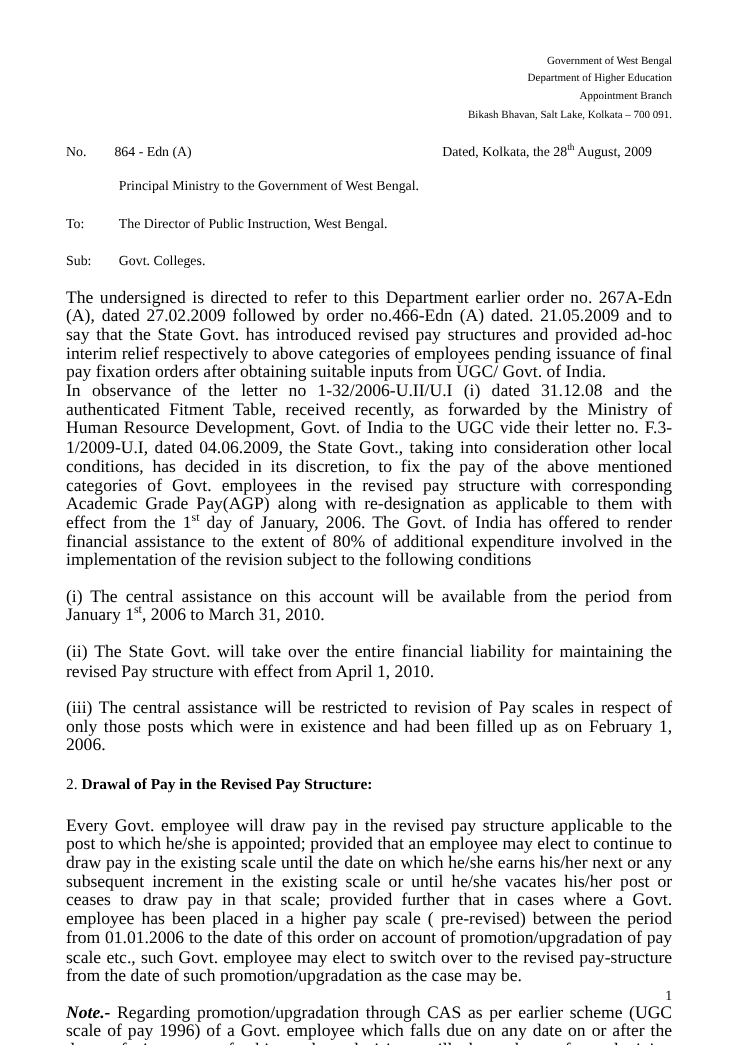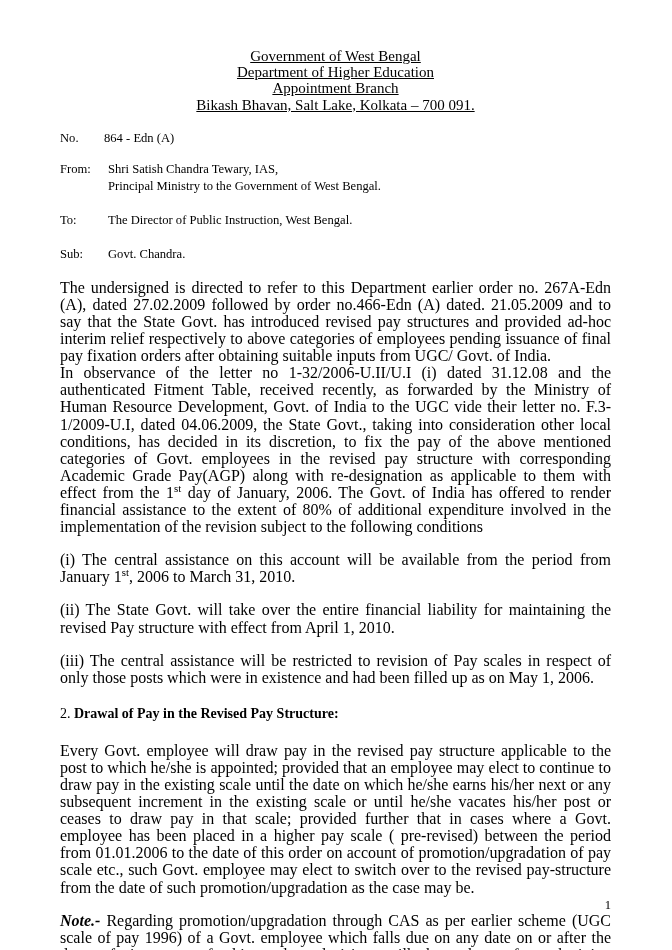--- a/index.html
+++ b/index.html
@@ -23,24 +23,23 @@
     height: 950px;
     background: #ffffff;
   }
   .content {
     position: absolute;
     left: 60px;
     top: 48px;
     width: 551px;
   }
   .letterhead {
-    text-align: center;
-    font-size: 15px;
+    text-align: right;
+    font-size: 10px;
     line-height: 16.2px;
-    text-decoration: underline;
   }
   .letterhead div { white-space: nowrap; }
 
   .refline {
     margin-top: 17px;
     font-size: 12.6px;
     line-height: 16.2px;
     position: relative;
     height: 17px;
   }
@@ -125,57 +124,54 @@
     <div class="letterhead">
       <div>Government of West Bengal</div>
       <div>Department of Higher Education</div>
       <div>Appointment Branch</div>
       <div>Bikash Bhavan, Salt Lake, Kolkata – 700 091.</div>
     </div>
 
     <div class="refline">
       <span class="no-label">No.</span>
       <span class="no-value">864 - Edn (A)</span>
+      <span class="dated"><span>Dated, Kolkata, the  28</span><sup>th</sup><span> August, 2009</span></span>
     </div>
 
     <div class="addr-block">
-      <div class="addr-row">
-        <span class="tag">From:</span>
-        <span>Shri Satish Chandra Tewary, IAS,</span>
-      </div>
       <div class="addr-cont">Principal Ministry to the Government of West Bengal.</div>
       <div class="spacer-line"></div>
       <div class="addr-row">
         <span class="tag">To:</span>
         <span>The Director of Public Instruction, West Bengal.</span>
       </div>
       <div class="spacer-line"></div>
       <div class="addr-row">
         <span class="tag">Sub:</span>
       </div>
-      <div class="addr-cont">Govt. Chandra.</div>
+      <div class="addr-cont">Govt. Colleges.</div>
     </div>
 
     <div class="gap"></div>
 
     <p class="para">The undersigned is directed to refer to this Department earlier order no. 267A-Edn (A), dated 27.02.2009 followed by order no.466-Edn (A) dated. 21.05.2009 and to say that the State Govt. has introduced revised pay structures and provided ad-hoc interim relief respectively to above categories of employees pending issuance of final pay fixation orders after obtaining suitable inputs from UGC/ Govt. of India.</p>
 
     <p class="para"><span>In observance of the letter no 1-32/2006-U.II/U.I (i) dated 31.12.08 and the authenticated Fitment Table, received recently, as forwarded by the Ministry of Human Resource Development, Govt. of India to the UGC vide their letter no. F.3-1/2009-U.I, dated 04.06.2009, the State Govt., taking into consideration other local conditions, has decided in its discretion, to fix the pay of the above mentioned categories of Govt. employees in the revised pay structure with corresponding Academic Grade Pay(AGP) along with re-designation as applicable to them with effect from the 1</span><sup>st</sup><span> day of January, 2006. The Govt. of India has offered to render financial assistance to the extent of 80% of additional expenditure involved in the implementation of the revision subject to the following conditions</span></p>
 
     <div class="gap"></div>
 
     <p class="para"><span>(i) The central assistance on this account will be available from the period from January 1</span><sup>st</sup><span>, 2006 to March 31, 2010.</span></p>
 
     <div class="gap"></div>
 
     <p class="para">(ii) The State Govt. will take over the entire financial liability for maintaining the revised Pay structure with effect from April 1, 2010.</p>
 
     <div class="gap"></div>
 
-    <p class="para">(iii) The central assistance will be restricted to revision of Pay scales in respect of only those posts which were in existence and had been filled up as on May 1, 2006.</p>
+    <p class="para">(iii) The central assistance will be restricted to revision of Pay scales in respect of only those posts which were in existence and had been filled up as on February 1, 2006.</p>
 
     <div class="gap-lg"></div>
 
     <p class="heading2"><span>2. </span><b>Drawal of Pay in the Revised Pay Structure:</b></p>
 
     <div class="gap-lg"></div>
 
     <p class="para">Every Govt. employee will draw pay in the revised pay structure applicable to the post to which he/she is appointed; provided that an employee may elect to continue to draw pay in the existing scale until the date on which he/she earns his/her next or any subsequent increment in the existing scale or until he/she vacates his/her post or ceases to draw pay in that scale; provided further that in cases where a Govt. employee has been placed in a higher pay scale ( pre-revised) between the period from 01.01.2006  to the date of this order on account of promotion/upgradation of pay scale etc., such Govt. employee may elect to switch over to the revised pay-structure from the date of such promotion/upgradation as the case may be.</p>
 
     <div class="gap"></div>

